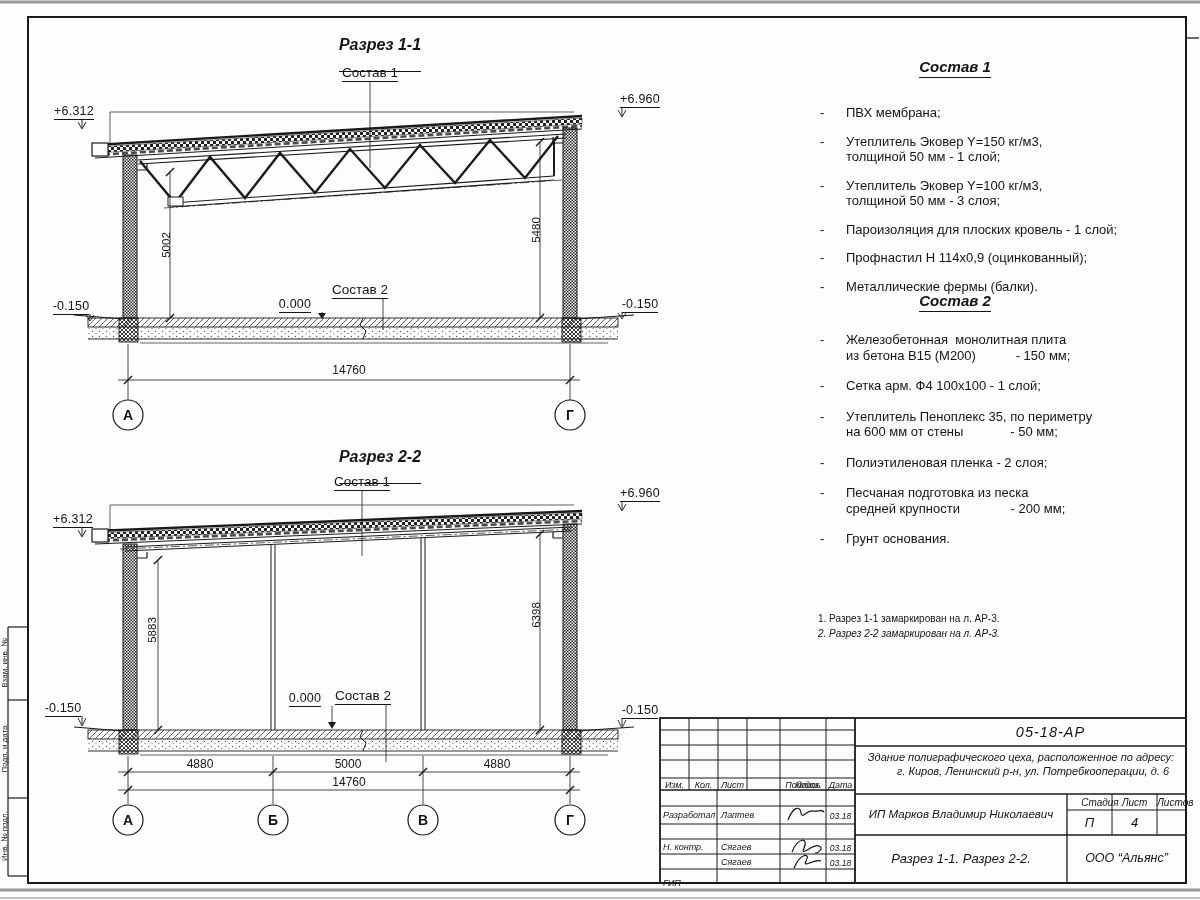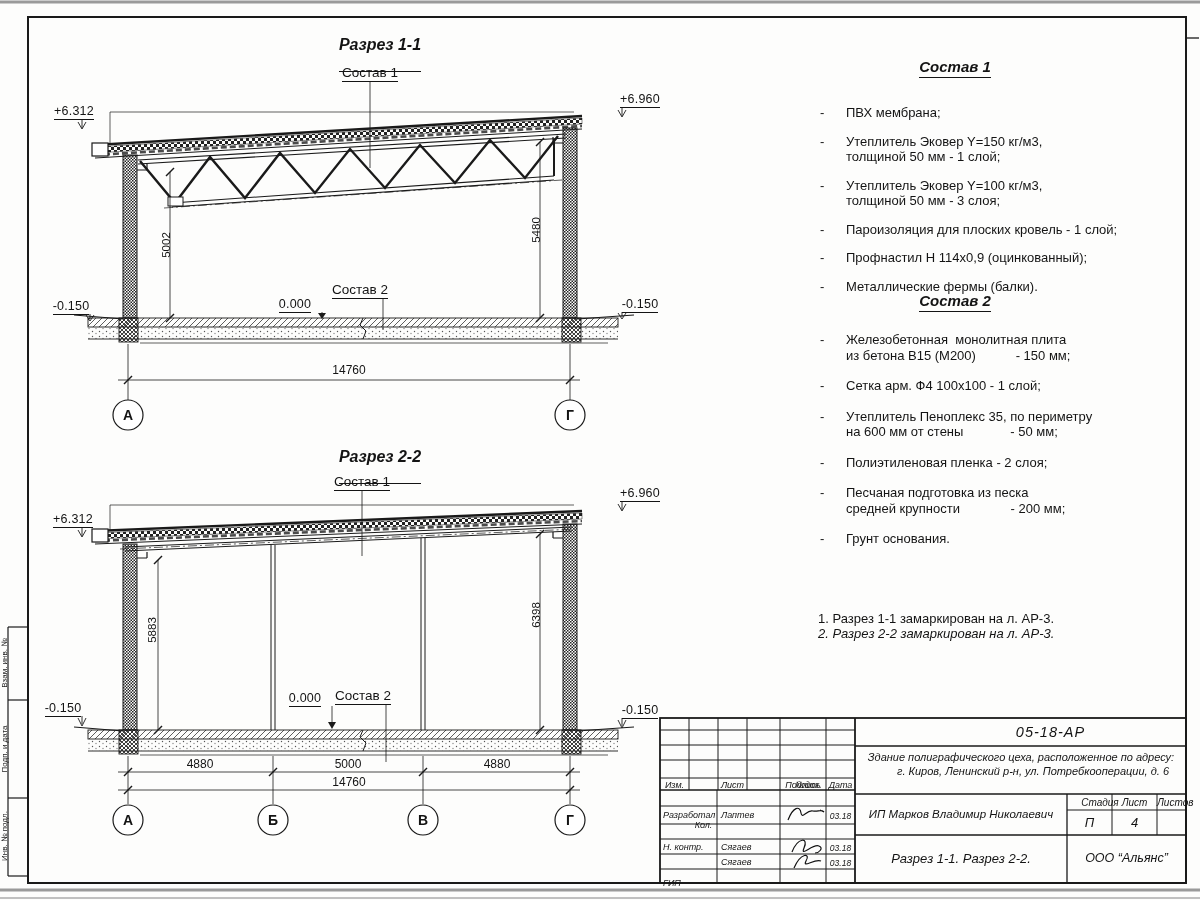--- a/index.html
+++ b/index.html
@@ -13,21 +13,21 @@
   .lvl{font-size:12.5px;border-bottom:1.2px solid #141414;padding-bottom:1px;letter-spacing:.2px;}
   .dim{font-size:12px;}
   .vdim{position:absolute;width:44px;height:14px;line-height:14px;text-align:center;
         transform:rotate(-90deg);font-size:11.5px;}
   .axis{font-size:14px;font-weight:bold;}
   .listblock{position:absolute;width:380px;}
   .lhead{font-size:15px;font-style:italic;font-weight:bold;border-bottom:1.3px solid #141414;padding-bottom:2px;}
   .li{display:flex;margin-bottom:13px;font-size:13px;line-height:15.5px;}
   .li .dash{width:26px;flex:none;}
   .li .txt{white-space:pre-wrap;}
-  .note{font-size:13px;line-height:15px;}
+  .note{font-size:10px;line-height:15px;}
   .stamptxt{font-style:italic;}
   .s9{font-size:9px;}
   .s10{font-size:10px;}
   .s11{font-size:11px;}
   .s12{font-size:12.5px;}
   .s13{font-size:13px;}
   .s14{font-size:14.5px;letter-spacing:1px;}
   .side{position:absolute;width:70px;height:12px;line-height:12px;font-size:8px;text-align:center;
         transform:rotate(-90deg);color:#222;}
 </style>
@@ -349,21 +349,21 @@
 
   <div class="side" style="left:-30px;top:657px;">Взам. инв. №</div>
   <div class="side" style="left:-30px;top:743px;">Подп. и дата</div>
   <div class="side" style="left:-30px;top:830px;">Инв. № подл.</div>
 
   <div class="t c stamptxt s14" style="left:885px;top:724px;width:331px;">05-18-АР</div>
   <div class="t c stamptxt s11" style="left:858px;top:751px;width:326px;">Здание полиграфического цеха, расположенное по адресу:</div>
   <div class="t c stamptxt s11" style="left:870px;top:765px;width:326px;">г. Киров,  Ленинский р-н, ул. Потребкооперации, д. 6</div>
 
   <div class="t c stamptxt s9" style="left:660px;top:780px;width:29px;">Изм.</div>
-  <div class="t c stamptxt s9" style="left:689px;top:780px;width:29px;margin-top:40px;">Кол.</div>
+  <div class="t c stamptxt s9" style="left:689px;top:780px;width:29px;">Кол.</div>
   <div class="t c stamptxt s9" style="left:718px;top:780px;width:29px;">Лист</div>
   <div class="t c stamptxt s9" style="left:747px;top:780px;width:33px;margin-left:45px;">№док.</div>
   <div class="t c stamptxt s9" style="left:780px;top:780px;width:46px;">Подпись</div>
   <div class="t c stamptxt s9" style="left:826px;top:780px;width:29px;">Дата</div>
 
   <div class="t stamptxt s9" style="left:663px;top:810px;">Разработал</div>
   <div class="t stamptxt s9" style="left:721px;top:810px;">Лаптев</div>
   <div class="t c stamptxt" style="left:826px;top:811px;width:29px;font-size:8.5px;">03.18</div>
   <div class="t stamptxt s9" style="left:663px;top:842px;">Н. контр.</div>
   <div class="t stamptxt s9" style="left:721px;top:842px;">Сягаев</div>

